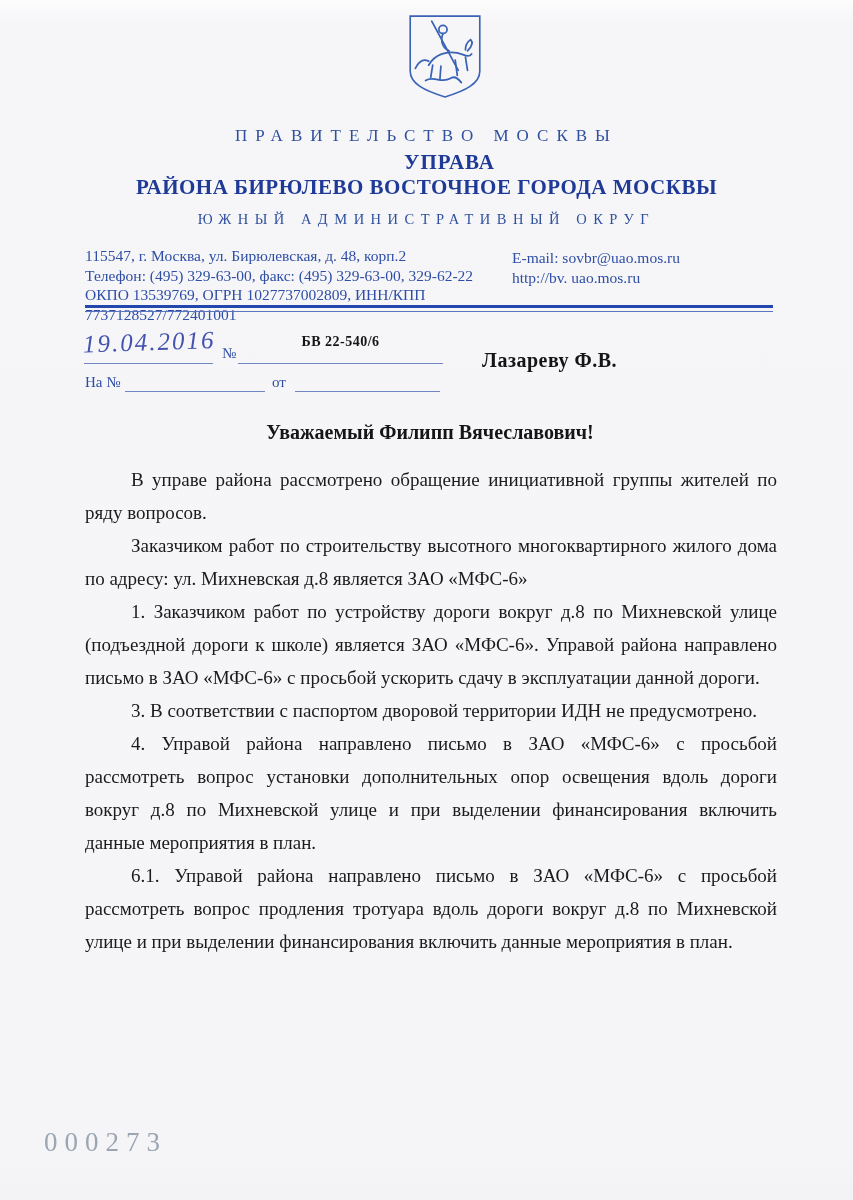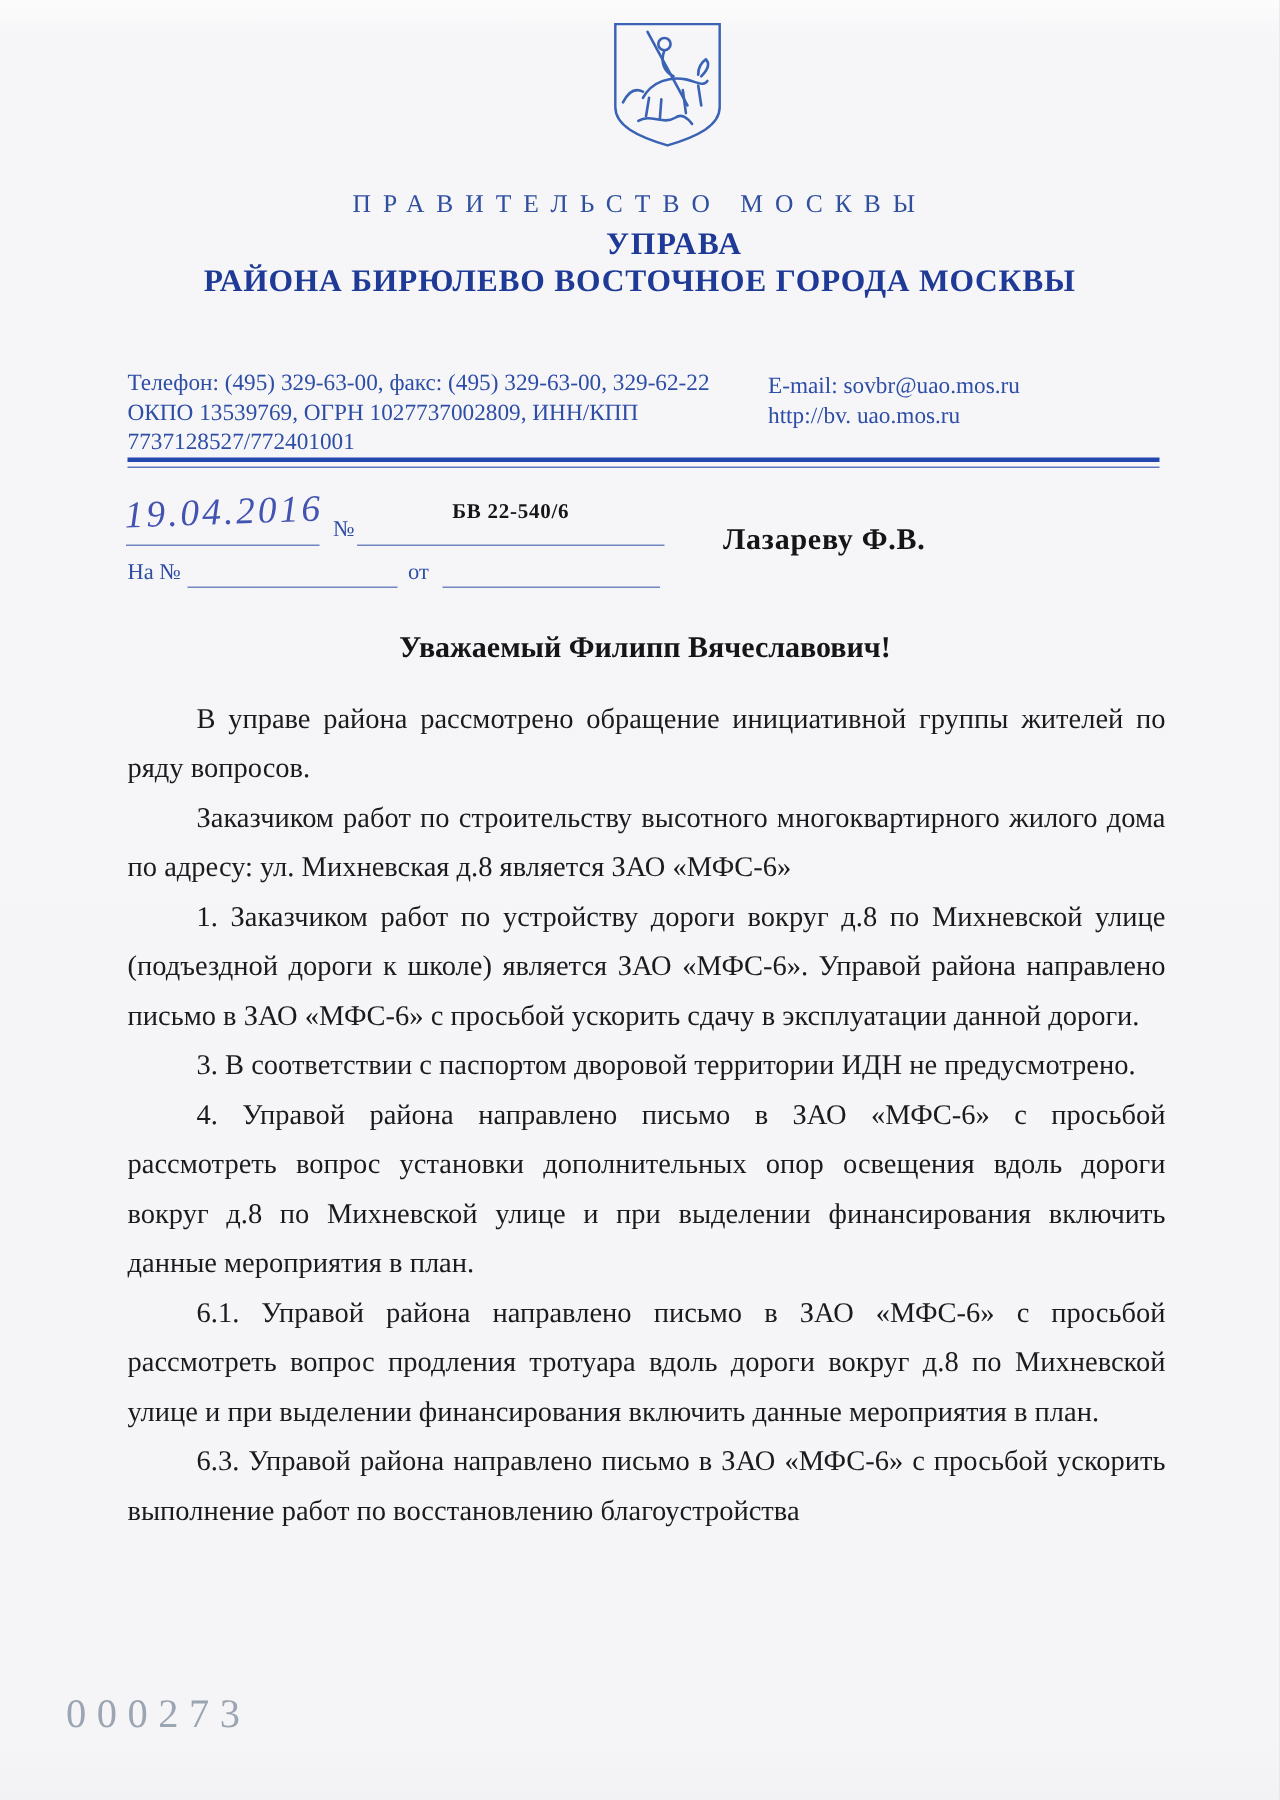--- a/index.html
+++ b/index.html
@@ -94,22 +94,24 @@
         <path d="M36,21 C33,29 36,35 42,38"></path>
         <path d="M25,9 L51,57"></path>
         <path d="M19,67 C27,62 35,70 43,65 C47,62 51,65 54,69"></path>
       </g>
     </svg>
   </div>
 
   <div class="hdr-gov">ПРАВИТЕЛЬСТВО МОСКВЫ</div>
   <div class="hdr-org1">УПРАВА</div>
   <div class="hdr-org2">РАЙОНА БИРЮЛЕВО ВОСТОЧНОЕ ГОРОДА МОСКВЫ</div>
+  <div class="hdr-district">ЮЖНЫЙ АДМИНИСТРАТИВНЫЙ ОКРУГ</div>
 
   <div class="contact-left">
+    <div>115547, г. Москва, ул. Бирюлевская, д. 48, корп.2</div>
     <div>Телефон: (495) 329-63-00, факс: (495) 329-63-00, 329-62-22</div>
     <div>ОКПО 13539769, ОГРН 1027737002809, ИНН/КПП 7737128527/772401001</div>
   </div>
   <div class="contact-right">
     <div>E-mail: sovbr@uao.mos.ru</div>
     <div>http://bv. uao.mos.ru</div>
   </div>
 
   <div class="rule-thick"></div>
   <div class="rule-thin"></div>
@@ -128,18 +130,17 @@
 
   <div class="salutation">Уважаемый Филипп Вячеславович!</div>
 
   <div class="body-text">
     <p>В управе района рассмотрено обращение инициативной группы жителей по ряду вопросов.</p>
     <p>Заказчиком работ по строительству высотного многоквартирного жилого дома по адресу: ул. Михневская д.8 является ЗАО «МФС-6»</p>
     <p>1. Заказчиком работ по устройству дороги вокруг д.8 по Михневской улице (подъездной дороги к школе) является ЗАО «МФС-6». Управой района направлено письмо в ЗАО «МФС-6» с просьбой ускорить сдачу в эксплуатации данной дороги.</p>
     <p>3. В соответствии с паспортом дворовой территории ИДН не предусмотрено.</p>
     <p>4. Управой района направлено письмо в ЗАО «МФС-6» с просьбой рассмотреть вопрос установки дополнительных опор освещения вдоль дороги вокруг д.8 по Михневской улице и при выделении финансирования включить данные мероприятия в план.</p>
     <p>6.1. Управой района направлено письмо в ЗАО «МФС-6» с просьбой рассмотреть вопрос продления тротуара вдоль дороги вокруг д.8 по Михневской улице и при выделении финансирования включить данные мероприятия в план.</p>
-    <p>6.3. Управой района направлено письмо в ЗАО «МФС-6» с просьбой ускорить выполнение работ по восстановлению благоустройства</p>
   </div>
 
   <div class="page-stamp">000273</div>
 
 </div>
 
 </body></html>

